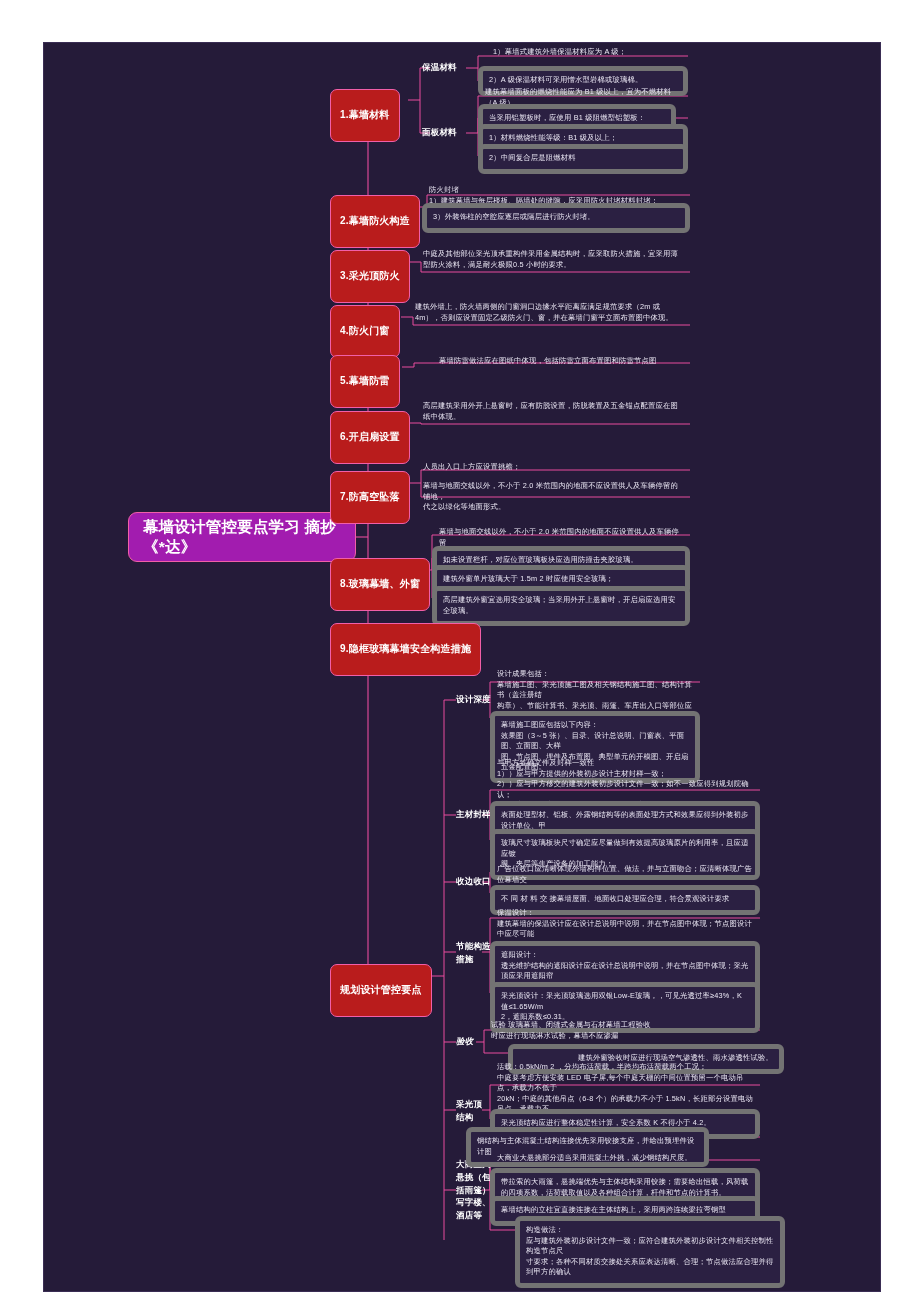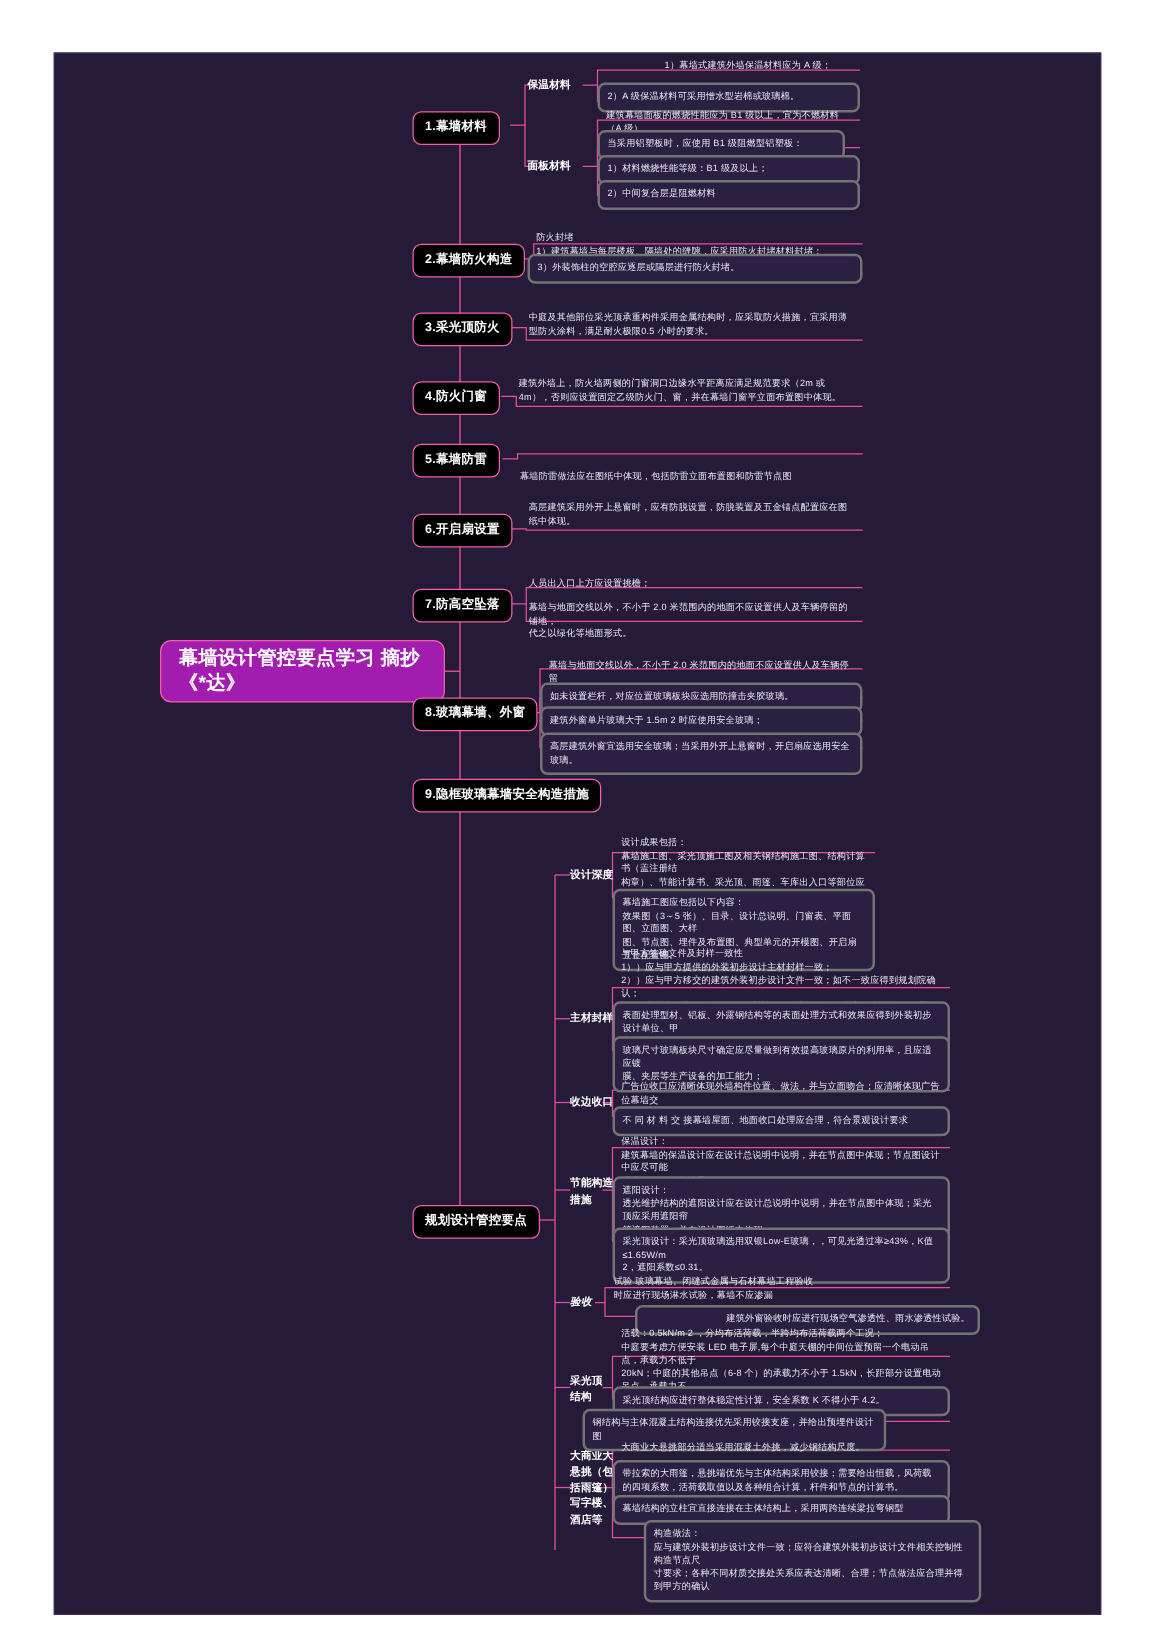--- a/index.html
+++ b/index.html
@@ -21,37 +21,37 @@
   }
   
   .root{
     left:128px;top:512px;width:228px;height:50px;
     border:1.4px solid #f15fa8;border-radius:9px;background:#a21caf;
     display:flex;align-items:center;padding:0 14px;
     font-size:15.5px;font-weight:bold;line-height:1.3;color:#ffffff;
   }
   
   .lvl1{
-    border:1.2px solid #f15fa8;border-radius:7px;background:#000000;
-    display:flex;align-items:center;justify-content:center;padding:5px 9px;
+    border:1.2px solid #f15fa8;border-radius:7px;background:#b91c1c;
+    display:flex;align-items:center;justify-content:center;padding:18px 9px;
     font-size:10px;font-weight:bold;color:#ffffff;white-space:nowrap;
   }
   
   .lvl2{
     font-size:8.5px;font-weight:bold;color:#ffffff;
     display:flex;align-items:center;white-space:pre-line;line-height:1.5;
   }
   
   .leaf{
     font-size:7.3px;color:#ece8f5;padding:3px 5px 4px 5px;white-space:pre-line;
   }
   
   .leafbox{
     font-size:7.3px;color:#ece8f5;padding:4px 6px 5px 6px;white-space:pre-line;
-    border:2px solid #737373;border-radius:6px;background:#2b2042;
+    border:5px solid #737373;border-radius:6px;background:#2b2042;
   }
 </style>
 </head>
 <body>
 
 <div id="canvas">
   <div id="board"></div>
 
   <svg id="wires" viewBox="0 0 920 1300">
     <g fill="none" stroke="#e94c9e" stroke-width="1.1">
@@ -163,21 +163,21 @@
 
   <div class="node lvl1" style="left:330px;top:89px;">
     <span>1.幕墙材料</span>
   </div>
   <div class="node lvl2" style="left:422px;top:61px;">
     <span>保温材料</span>
   </div>
   <div class="node lvl2" style="left:422px;top:126px;">
     <span>面板材料</span>
   </div>
-  <div class="node leaf" style="left:464px;top:44px;width:206px;text-align:right;">1）幕墙式建筑外墙保温材料应为 A 级；</div>
+  <div class="node leaf" style="left:488px;top:44px;width:206px;">1）幕墙式建筑外墙保温材料应为 A 级；</div>
   <div class="node leafbox" style="left:478px;top:66px;width:210px;">2）A 级保温材料可采用憎水型岩棉或玻璃棉。</div>
   <div class="node leaf" style="left:480px;top:84px;width:208px;">建筑幕墙面板的燃烧性能应为 B1 级以上，宜为不燃材料（A 级）。</div>
   <div class="node leafbox" style="left:478px;top:104px;width:198px;">当采用铝塑板时，应使用 B1 级阻燃型铝塑板：</div>
   <div class="node leafbox" style="left:478px;top:124px;width:210px;">1）材料燃烧性能等级：B1 级及以上；</div>
   <div class="node leafbox" style="left:478px;top:144px;width:210px;">2）中间复合层是阻燃材料</div>
 
   <div class="node lvl1" style="left:330px;top:195px;">
     <span>2.幕墙防火构造</span>
   </div>
   <div class="node leaf" style="left:424px;top:182px;width:266px;">防火封堵
@@ -192,21 +192,21 @@
 
   <div class="node lvl1" style="left:330px;top:305px;">
     <span>4.防火门窗</span>
   </div>
   <div class="node leaf" style="left:410px;top:299px;width:280px;">建筑外墙上，防火墙两侧的门窗洞口边缘水平距离应满足规范要求（2m 或
 4m），否则应设置固定乙级防火门、窗，并在幕墙门窗平立面布置图中体现。</div>
 
   <div class="node lvl1" style="left:330px;top:355px;">
     <span>5.幕墙防雷</span>
   </div>
-  <div class="node leaf" style="left:411px;top:353px;width:280px;margin-top:20px;">幕墙防雷做法应在图纸中体现，包括防雷立面布置图和防雷节点图</div>
+  <div class="node leaf" style="left:434px;top:353px;width:280px;">幕墙防雷做法应在图纸中体现，包括防雷立面布置图和防雷节点图</div>
 
   <div class="node lvl1" style="left:330px;top:411px;">
     <span>6.开启扇设置</span>
   </div>
   <div class="node leaf" style="left:418px;top:398px;width:272px;">高层建筑采用外开上悬窗时，应有防脱设置，防脱装置及五金锚点配置应在图
 纸中体现。</div>
 
   <div class="node lvl1" style="left:330px;top:471px;">
     <span>7.防高空坠落</span>
   </div>

